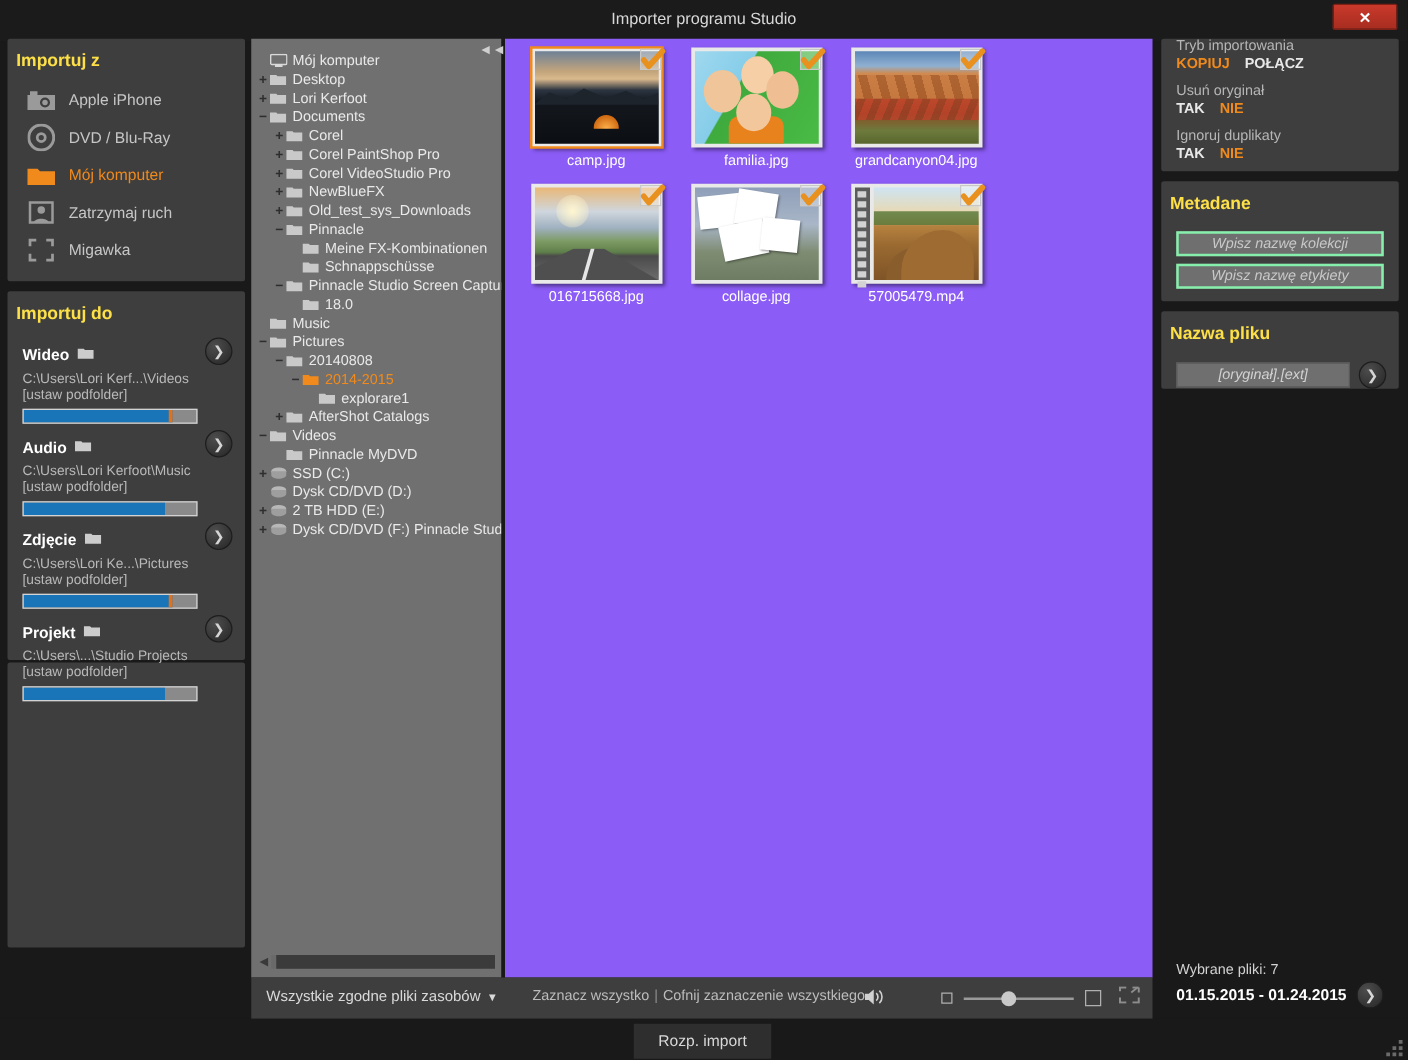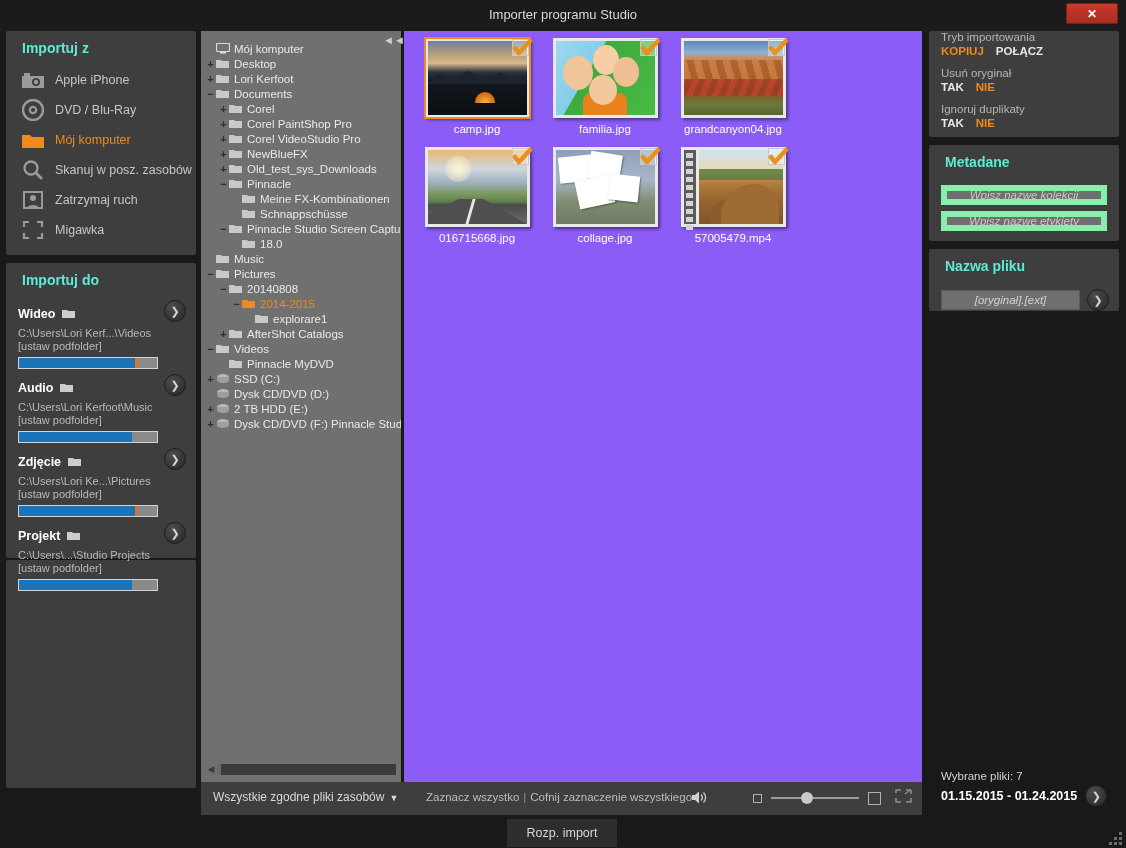--- a/index.html
+++ b/index.html
@@ -29,22 +29,22 @@
     border: 1px solid #7d2117; border-radius: 2px;
     color: #fff; font-size: 12px; font-weight: bold;
     display: flex; align-items: center; justify-content: center;
     cursor: pointer;
   }
 
   
   .left-col { position: absolute; left: 6px; top: 31px; width: 190px; }
   .panel { background: #3e3e3e; border-radius: 2px; }
   .panel-title {
-    color: #5eead4; font-size: 14px; font-weight: bold;
-    padding: 9px 0 9px 16px;
+    color: #fde047; font-size: 14px; font-weight: bold;
+    padding: 9px 0 9px 7px;
   }
   .src-list { padding-bottom: 8px; }
   .src-item {
     display: flex; align-items: center; height: 30px;
     padding-left: 14px; color: #c6c6c6; font-size: 12.5px; cursor: pointer;
   }
   .src-item.active { color: #f08a1c; }
   .src-ico { width: 26px; height: 22px; margin-right: 9px; flex: 0 0 26px;
              display:flex; align-items:center; justify-content:center; }
 
@@ -177,21 +177,21 @@
   .fsbtn { margin-left: 14px; cursor: pointer; }
 
   
   .right-col { position: absolute; left: 929px; top: 31px; width: 190px; }
   .mode-row-label { color: #b6b6b6; font-size: 11.5px; padding: 0 0 2px 12px; }
   .mode-opts { padding: 0 0 10px 12px; font-size: 11.5px; font-weight: bold; }
   .mode-opts span { cursor: pointer; color: #e8e8e8; margin-right: 12px; }
   .mode-opts span.on { color: #f08a1c; }
   .meta-field {
     margin: 6px 12px 0 12px; height: 20px; background: #6f6f6f;
-    border: 6px solid #86efac; color: #c9c9c9;
+    border: 2px solid #86efac; color: #c9c9c9;
     font-size: 11.5px; font-style: italic; display: flex; align-items: center; justify-content: center;
     cursor: text;
   }
   .fname-row { display: flex; align-items: center; margin: 6px 10px 1px 12px; }
   .fname-field {
     flex: 1; height: 20px; background: #6f6f6f; border: 1px solid #5a5a5a; color: #d2d2d2;
     font-size: 11.5px; font-style: italic; display: flex; align-items: center; justify-content: center;
     cursor: text;
   }
   .fname-row .arrow-btn { position: static; margin-left: 7px; }
@@ -251,29 +251,20 @@
 
         <div class="src-item active">
           <span class="src-ico">
             <svg width="24" height="17" viewBox="0 0 24 17">
                 <path d="M1 3h8l2 2h12v11H1z" fill="#f08a1c"></path>
               </svg>
           </span>
           <span>Mój komputer</span>
         </div>
 
-        <div class="src-item">
-          <span class="src-ico">
-            <svg width="22" height="22" viewBox="0 0 22 22">
-                <circle cx="9" cy="9" r="6.5" fill="none" stroke="#9a9a9a" stroke-width="2.3"></circle>
-                <line x1="13.5" y1="13.5" x2="20" y2="20" stroke="#9a9a9a" stroke-width="2.6"></line>
-              </svg>
-          </span>
-          <span>Skanuj w posz. zasobów</span>
-        </div>
 
         <div class="src-item">
           <span class="src-ico">
             <svg width="22" height="20" viewBox="0 0 22 20">
                 <rect x="2" y="2" width="18" height="16" fill="none" stroke="#9a9a9a" stroke-width="2"></rect>
                 <circle cx="11" cy="8" r="3" fill="#9a9a9a"></circle>
                 <path d="M5 18c1-4 11-4 12 0z" fill="#9a9a9a"></path>
               </svg>
           </span>
           <span>Zatrzymaj ruch</span>

